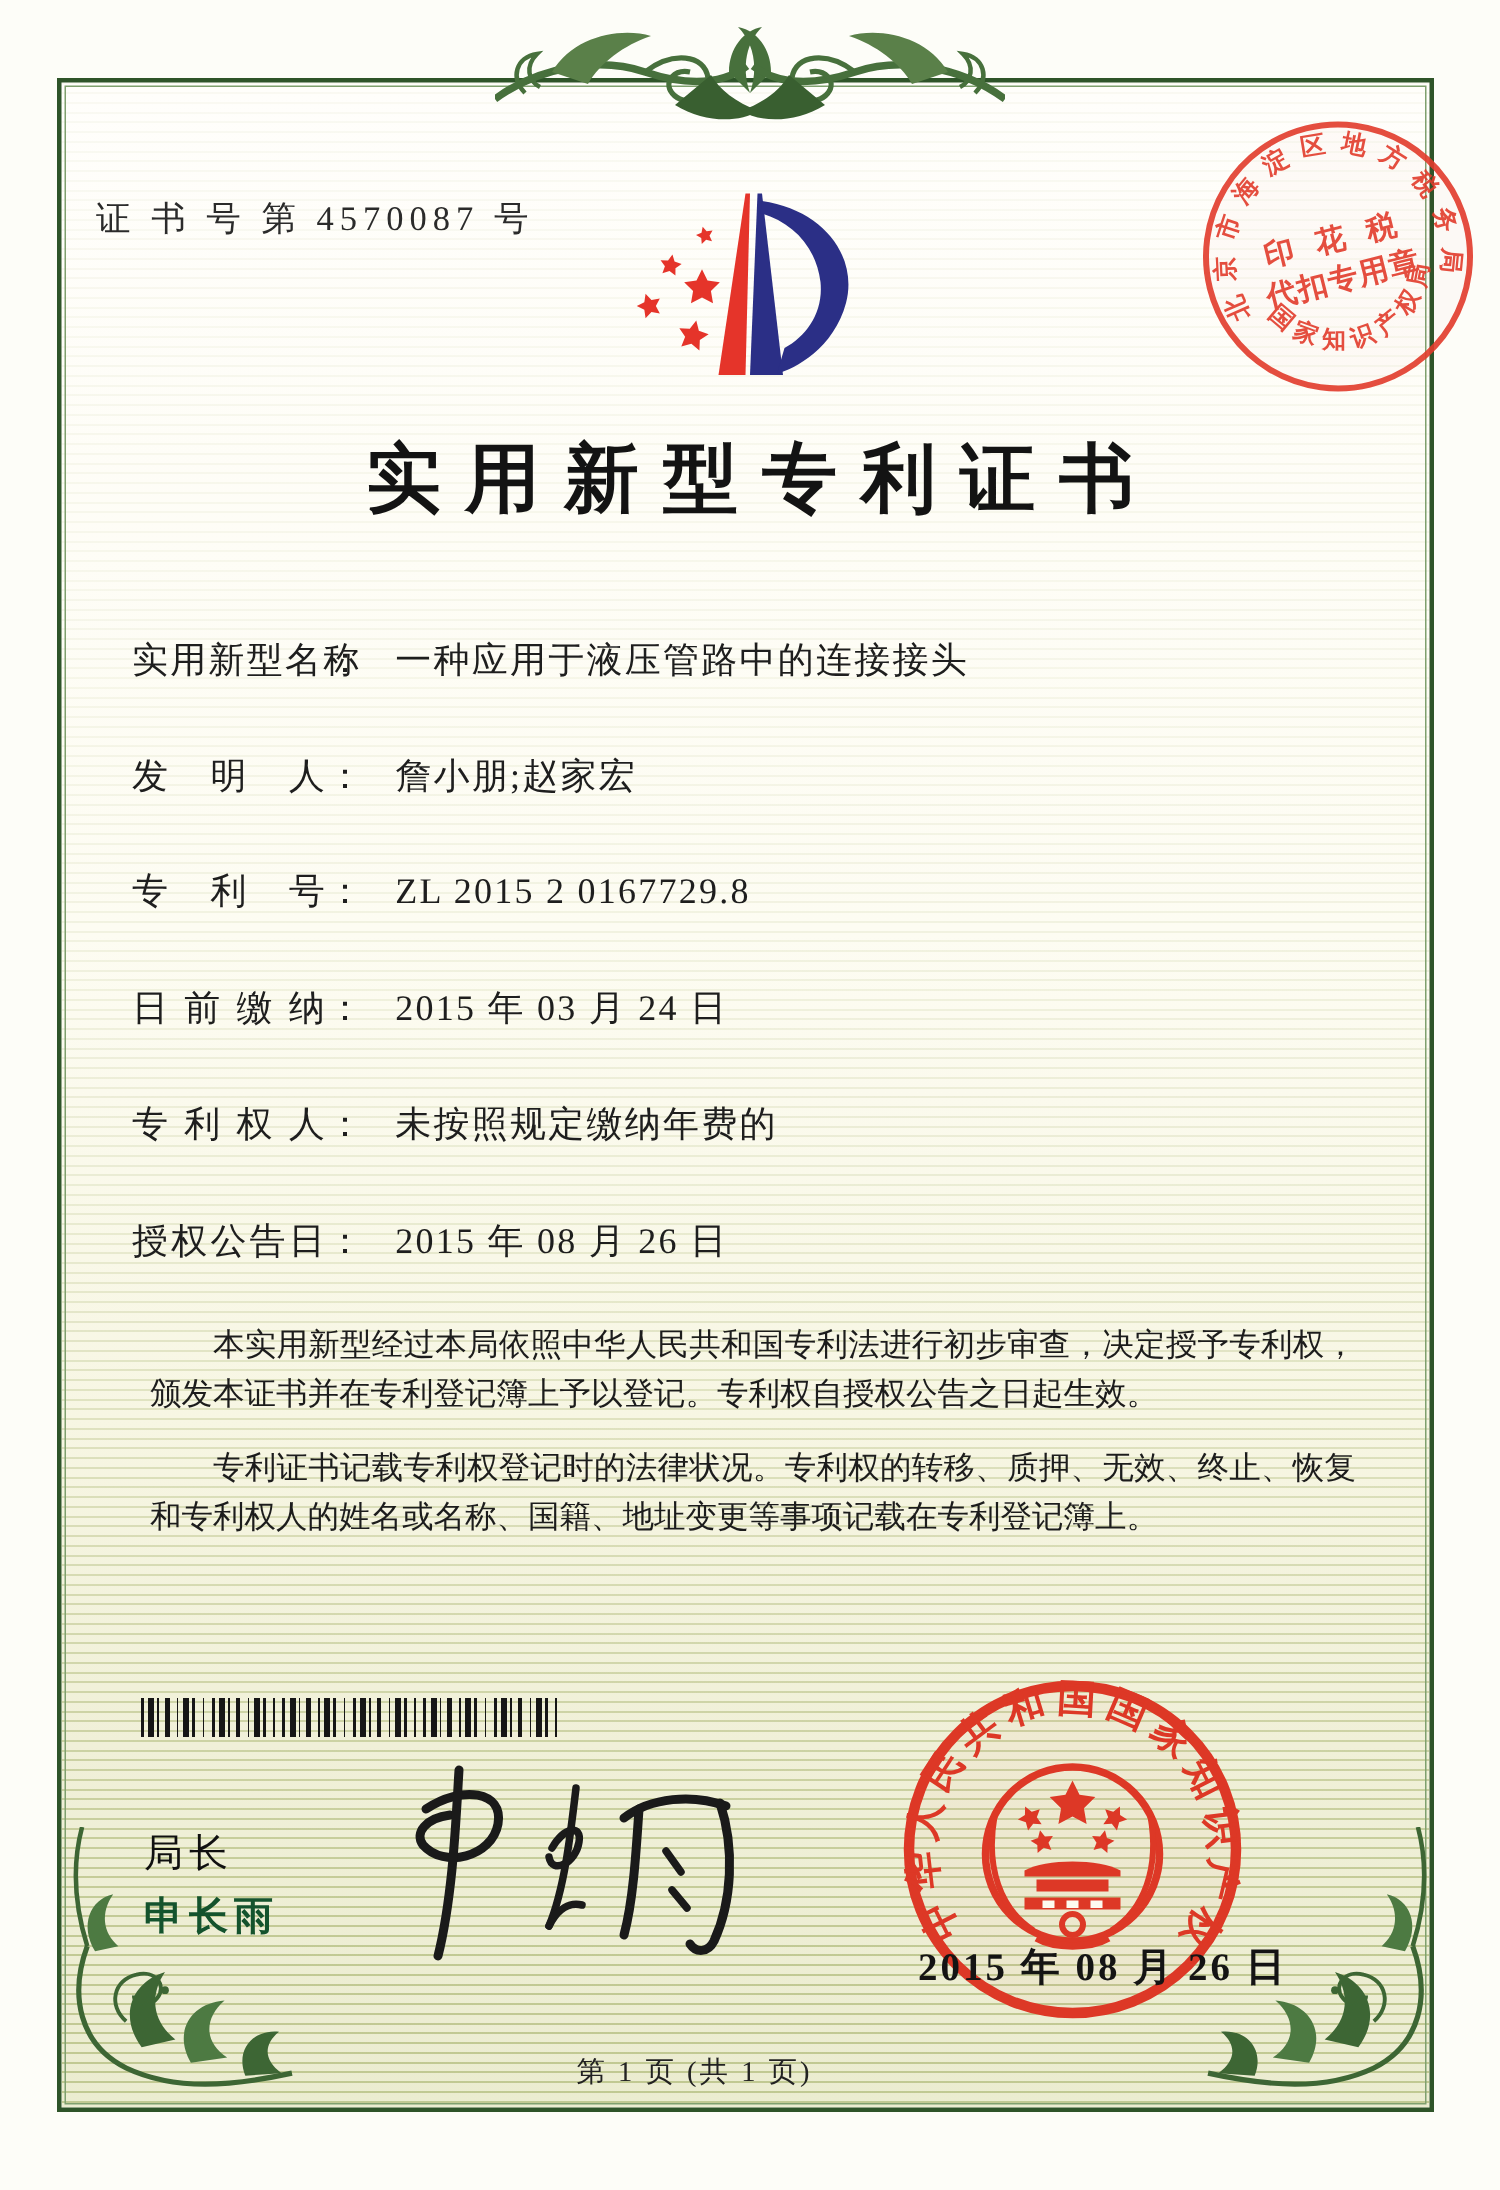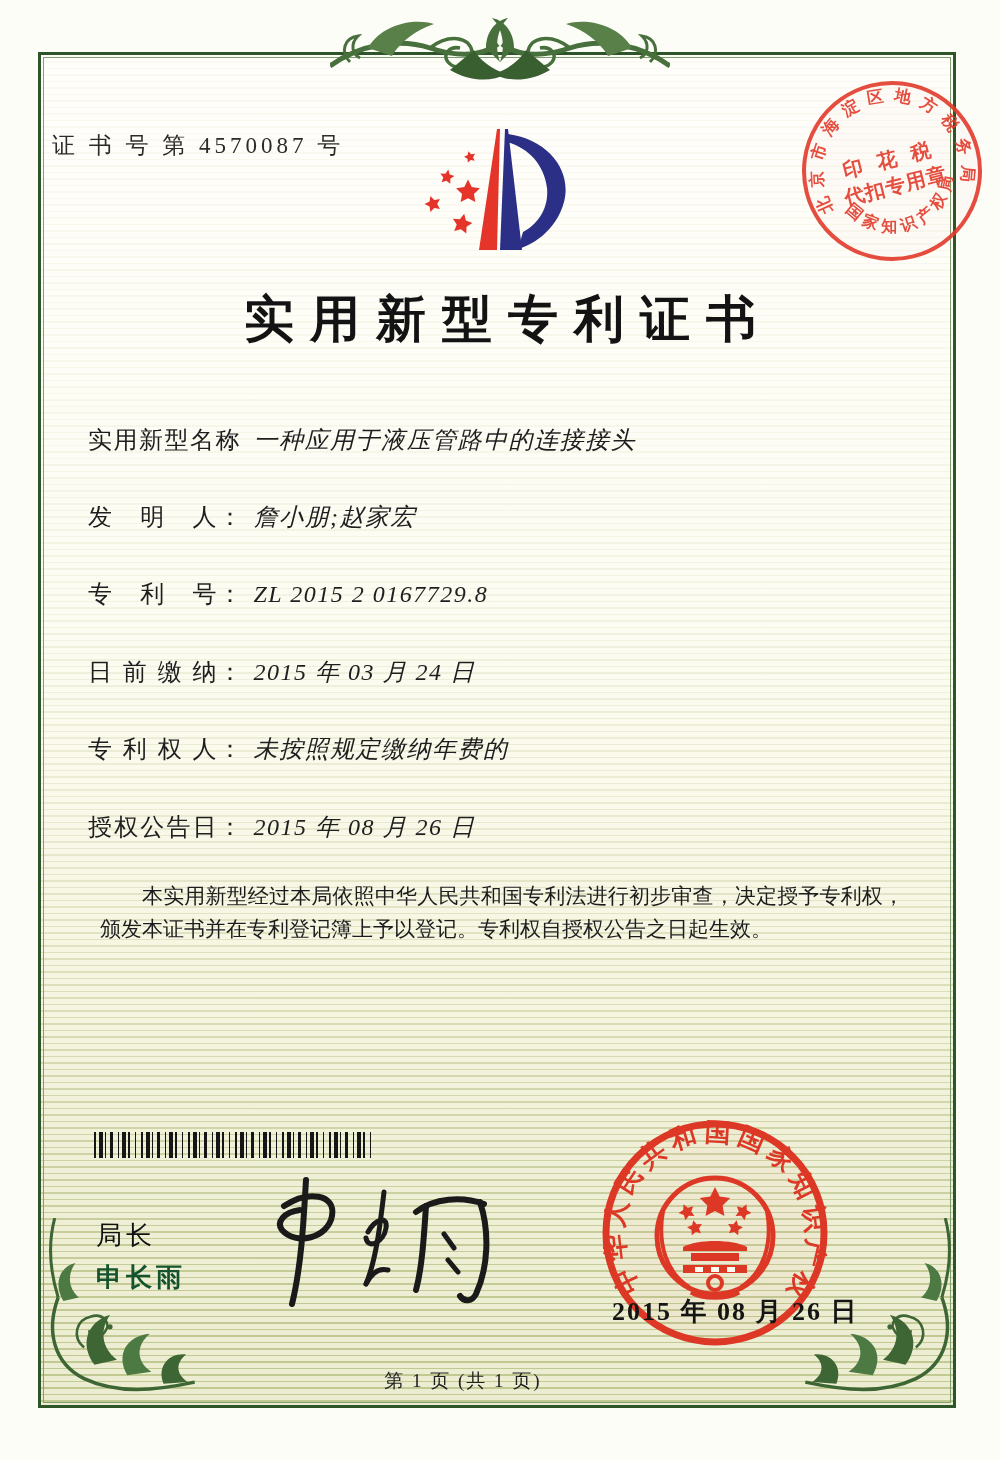--- a/index.html
+++ b/index.html
@@ -16,29 +16,29 @@
   }
   .frame-inner{position:absolute;inset:2px;border:1px solid #7fa06e;pointer-events:none;}
   .guilloche{
     position:absolute;inset:0;
     background:repeating-linear-gradient(180deg,rgba(150,165,85,.5) 0 1.2px,rgba(0,0,0,0) 1.2px 6.5px);
     -webkit-mask-image:linear-gradient(180deg,rgba(0,0,0,.10) 0%,rgba(0,0,0,.14) 30%,rgba(0,0,0,.30) 55%,rgba(0,0,0,.65) 75%,#000 92%);
     mask-image:linear-gradient(180deg,rgba(0,0,0,.10) 0%,rgba(0,0,0,.14) 30%,rgba(0,0,0,.30) 55%,rgba(0,0,0,.65) 75%,#000 92%);
   }
   .deco{position:absolute;pointer-events:none;}
   
-  .cert-no{position:absolute;left:52px;top:130px;font-size:23px;letter-spacing:4px;color:#2b2b2b;}
+  .cert-no{position:absolute;left:64px;top:130px;font-size:23px;letter-spacing:4px;color:#2b2b2b;}
   .title{
     position:absolute;left:0;right:0;top:286px;text-align:center;
     font-size:50px;font-weight:bold;letter-spacing:16px;text-indent:16px;color:#131313;
   }
   .field{position:absolute;left:88px;width:845px;font-size:24px;letter-spacing:1.5px;white-space:nowrap;}
   .f-label{display:inline-block;width:130px;text-align:justify;text-align-last:justify;vertical-align:bottom;}
   .f-colon{display:inline-block;}
-  .f-value{display:inline-block;margin-left:10px;font-style:italic;}
+  .f-value{display:inline-block;margin-left:20px;}
   .f1{top:424px}.f2{top:501px}.f3{top:578px}.f4{top:656px}.f5{top:733px}.f6{top:811px}
   .paras{position:absolute;left:84px;top:864px;width:836px;font-size:21px;line-height:33px;text-align:justify;color:#1c1c1c;}
   .paras p{margin:16px;text-indent:2em;}
   .barcode{
     position:absolute;left:94px;top:1132px;width:280px;height:26px;
     background:repeating-linear-gradient(90deg,
       #161616 0 2px,rgba(0,0,0,0) 2px 5px,
       #161616 5px 9px,rgba(0,0,0,0) 9px 11px,
       #161616 11px 12px,rgba(0,0,0,0) 12px 16px,
       #161616 16px 19px,rgba(0,0,0,0) 19px 24px,
@@ -157,20 +157,21 @@
   </div>
   <div class="field f5">
     <span class="f-label">专利权人</span><span class="f-colon">：</span><span class="f-value">未按照规定缴纳年费的</span>
   </div>
   <div class="field f6">
     <span class="f-label">授权公告日</span><span class="f-colon">：</span><span class="f-value">2015 年 08 月 26 日</span>
   </div>
 
   <div class="paras">
     <p>本实用新型经过本局依照中华人民共和国专利法进行初步审查，决定授予专利权，颁发本证书并在专利登记簿上予以登记。专利权自授权公告之日起生效。</p>
+    <p>专利证书记载专利权登记时的法律状况。专利权的转移、质押、无效、终止、恢复和专利权人的姓名或名称、国籍、地址变更等事项记载在专利登记簿上。</p>
   </div>
 
   <div class="barcode"></div>
 
   <div class="director-title">局长</div>
   <div class="director-name">申长雨</div>
 
   <svg class="signature" width="260" height="140" viewBox="0 0 260 140">
     <g fill="none" stroke="#1a1a1a" stroke-width="6" stroke-linecap="round" stroke-linejoin="round">
       <path d="M36,34 C60,18 88,22 84,44 C80,66 48,74 34,58 C28,50 36,40 52,38"></path>

